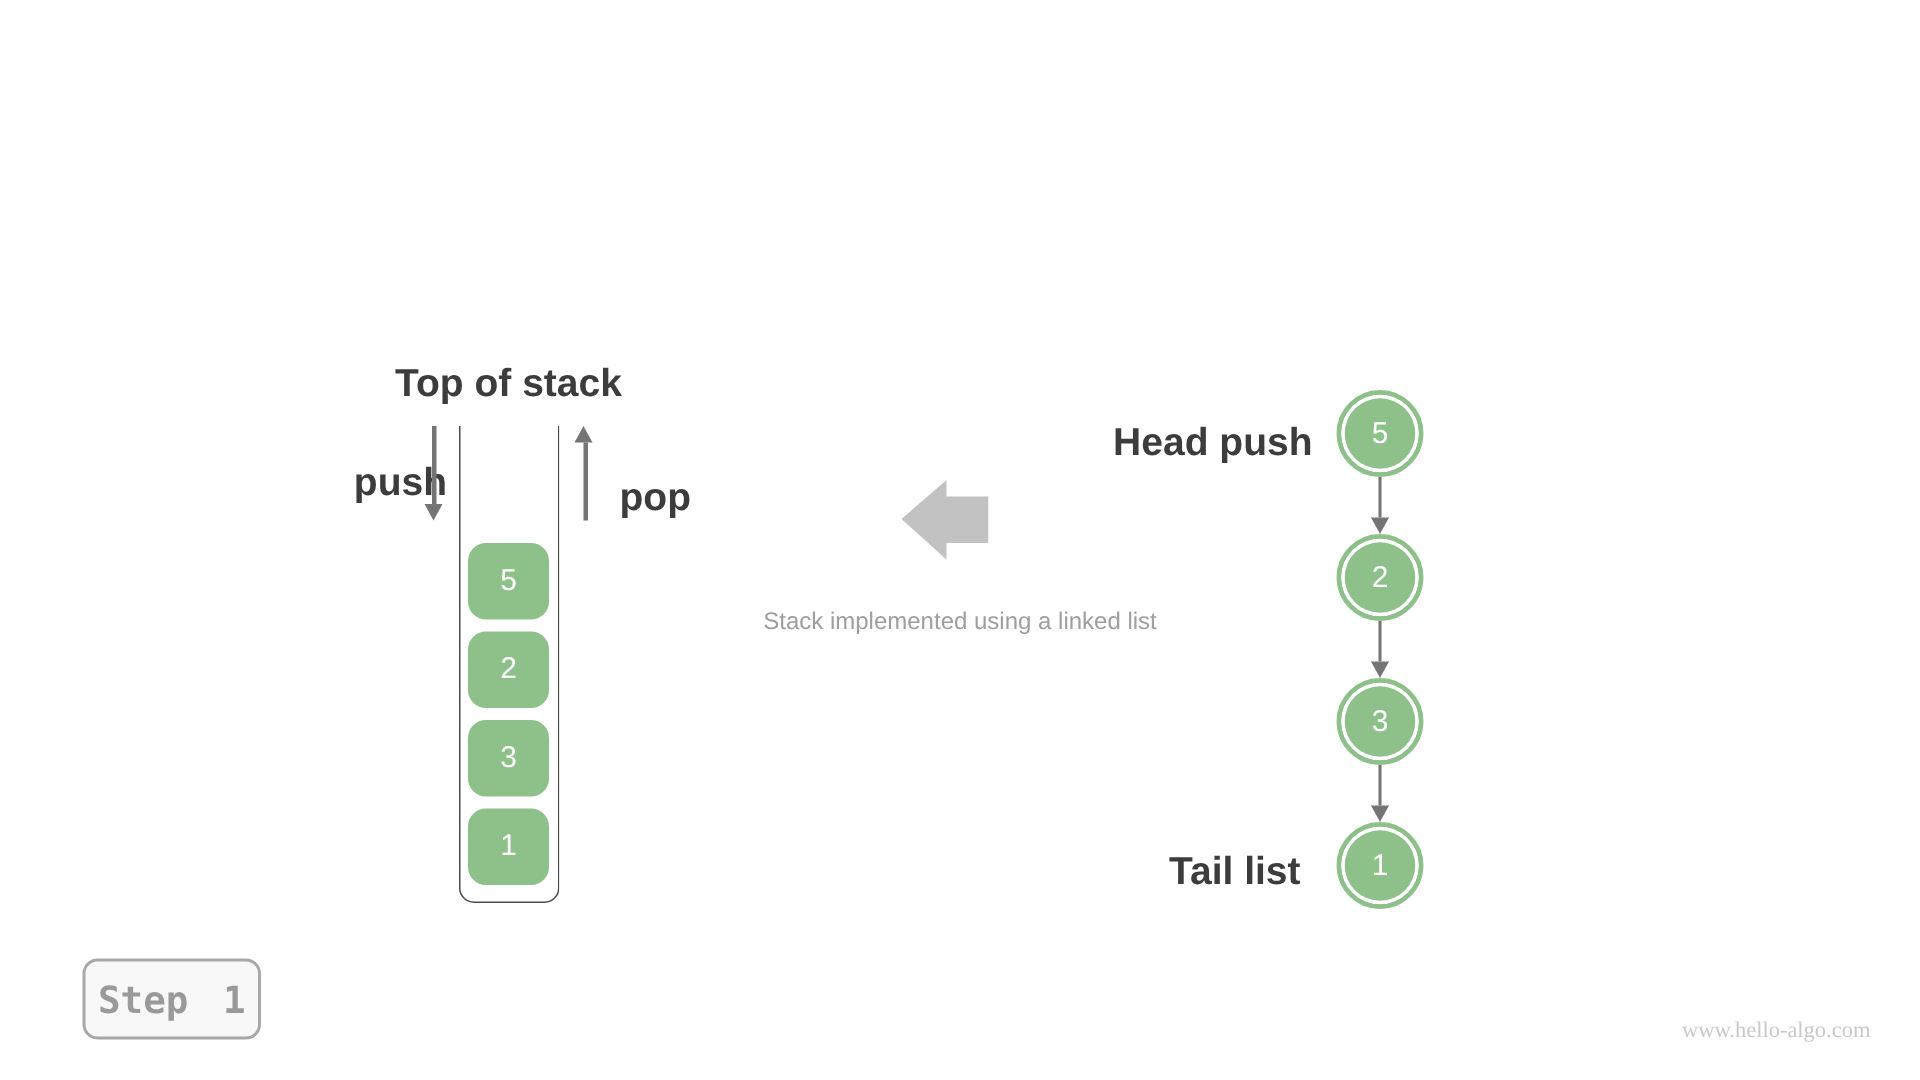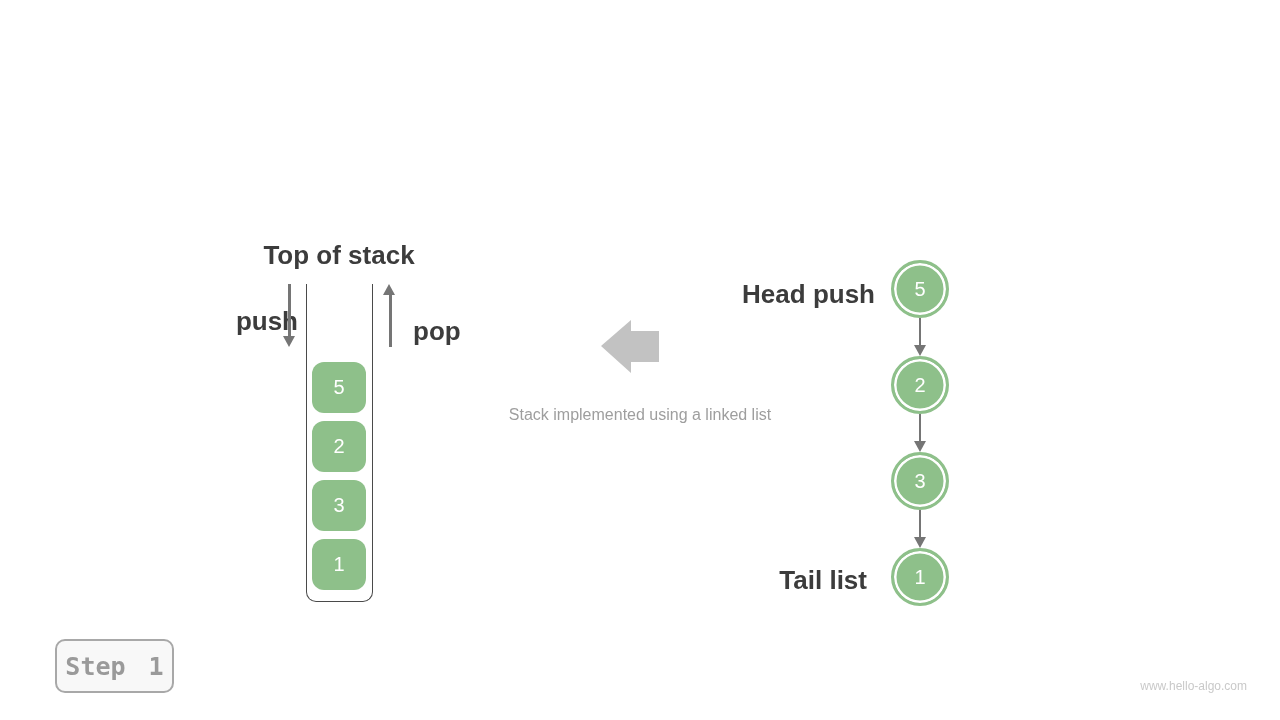--- a/index.html
+++ b/index.html
@@ -97,22 +97,22 @@
     font-weight: bold;
     font-size: 25px;
     color: #9a9a9a;
     word-spacing: 8px;
     margin-left: 20px;
   }
 
   
   .watermark {
     right: 33px; top: 679px;
-    font-family: Liberation Sans, sans-serif;
-    font-size: 12px;
+    font-family: Liberation Serif, serif;
+    font-size: 15px;
     color: #c9c9c9;
     white-space: nowrap;
   }
 </style>
 </head>
 <body>
 
 <div class="canvas">
 
   <div class="abs dark-label center-x" style="left:339px; top:240px;">Top of stack</div>

